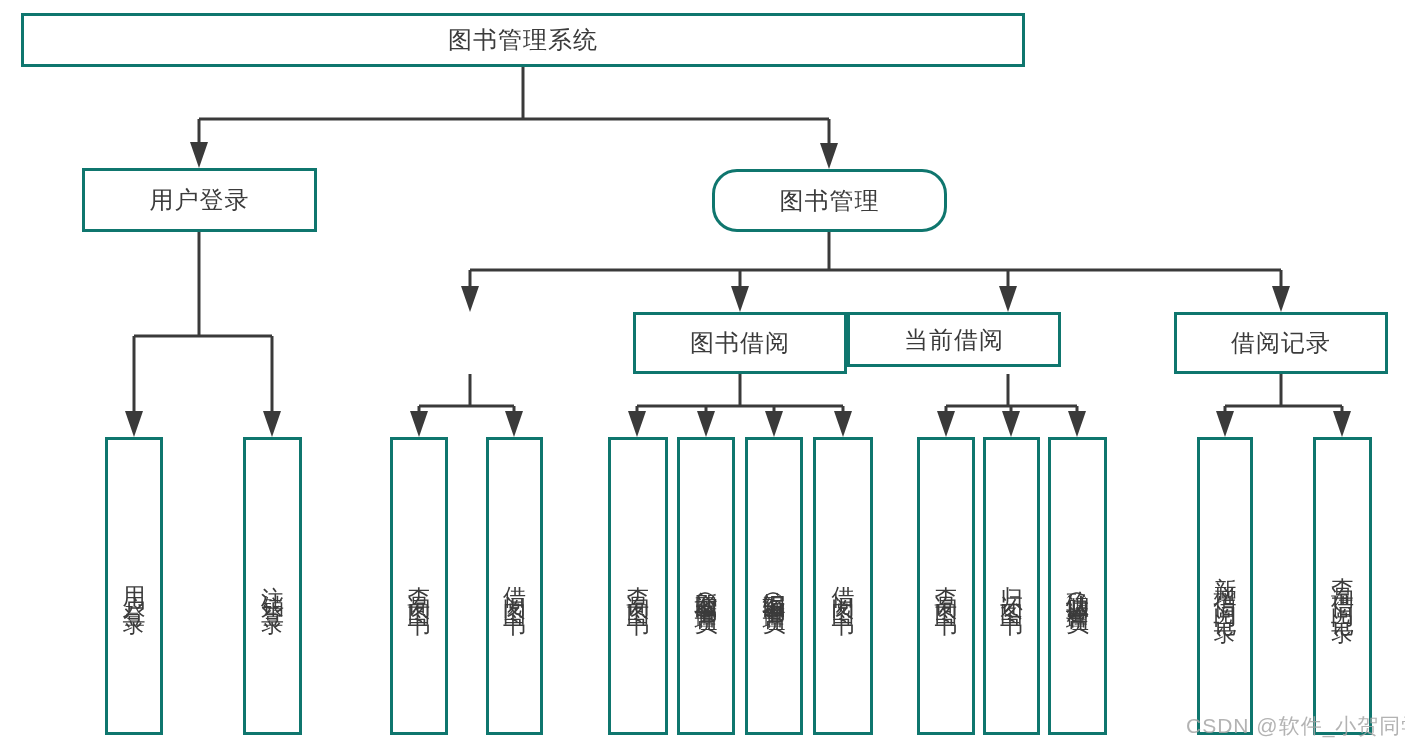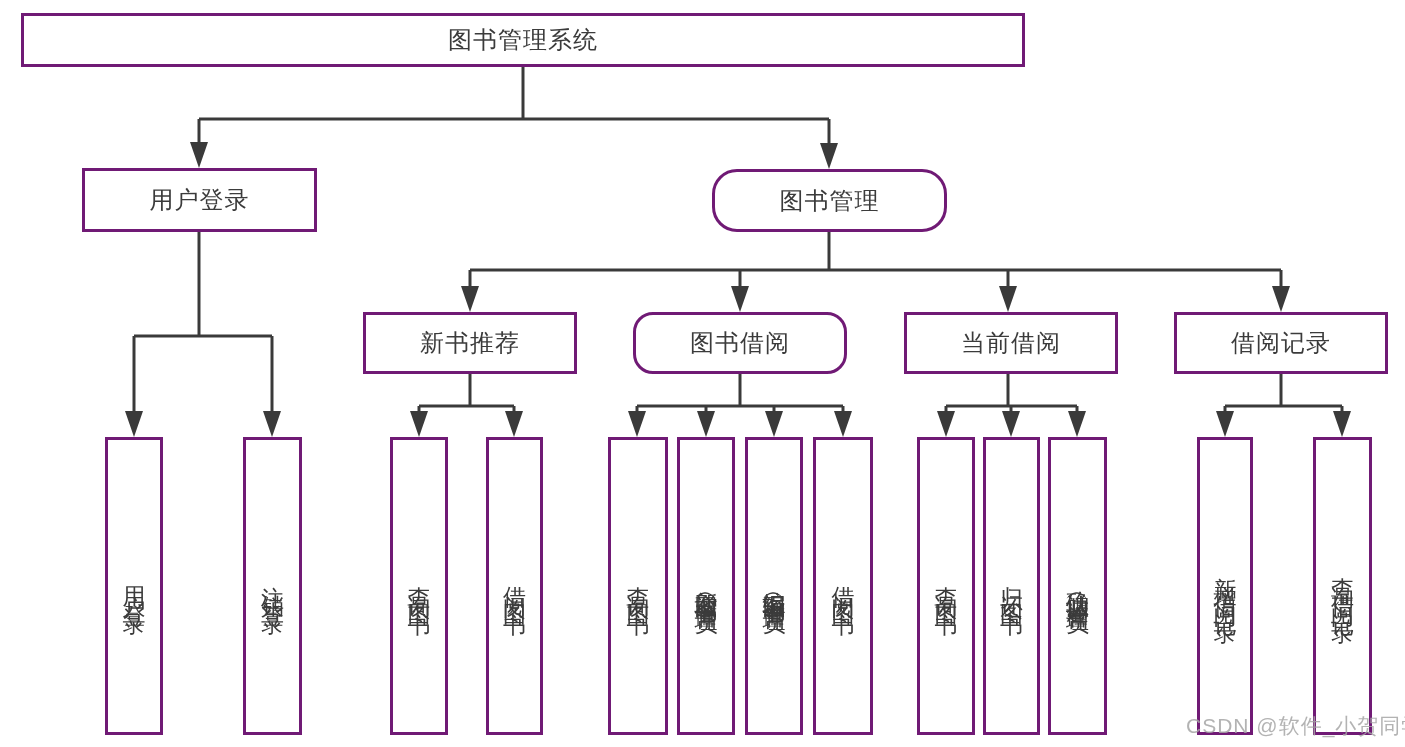--- a/index.html
+++ b/index.html
@@ -18,21 +18,21 @@
   #connector-svg {
     position: absolute;
     left: 0;
     top: 0;
     width: 1405px;
     height: 747px;
   }
   .box {
     position: absolute;
     box-sizing: border-box;
-    border: 3px solid #701a75;
+    border: 3px solid #0f766e;
     background: #ffffff;
     display: flex;
     align-items: center;
     justify-content: center;
     color: #3b3b3b;
   }
   .hbox {
     font-size: 24px;
     letter-spacing: 1px;
     white-space: nowrap;
@@ -124,27 +124,24 @@
     <span>图书管理系统</span>
   </div>
 
   <div class="box hbox" style="left:82px; top:168px; width:235px; height:64px;">
     <span>用户登录</span>
   </div>
   <div class="box hbox" style="left:712px; top:169px; width:235px; height:63px;border-radius:25px;">
     <span>图书管理</span>
   </div>
 
-  <div class="box hbox" style="left:363px; top:312px; width:214px; height:62px;">
-    <span>新书推荐</span>
-  </div>
-  <div class="box hbox" style="left:633px; top:312px; width:214px; height:62px;border-radius:20px;">
+  <div class="box hbox" style="left:633px; top:312px; width:214px; height:62px;">
     <span>图书借阅</span>
   </div>
-  <div class="box hbox" style="left:904px; top:312px; width:214px; height:62px;">
+  <div class="box hbox" style="left:847px; top:312px; width:214px; height:55px;">
     <span>当前借阅</span>
   </div>
   <div class="box hbox" style="left:1174px; top:312px; width:214px; height:62px;">
     <span>借阅记录</span>
   </div>
 
   <div class="box vbox" style="left:105px; top:437px; width:58px; height:298px;">
     <span>用户登录</span>
   </div>
   <div class="box vbox" style="left:243px; top:437px; width:59px; height:298px;">

